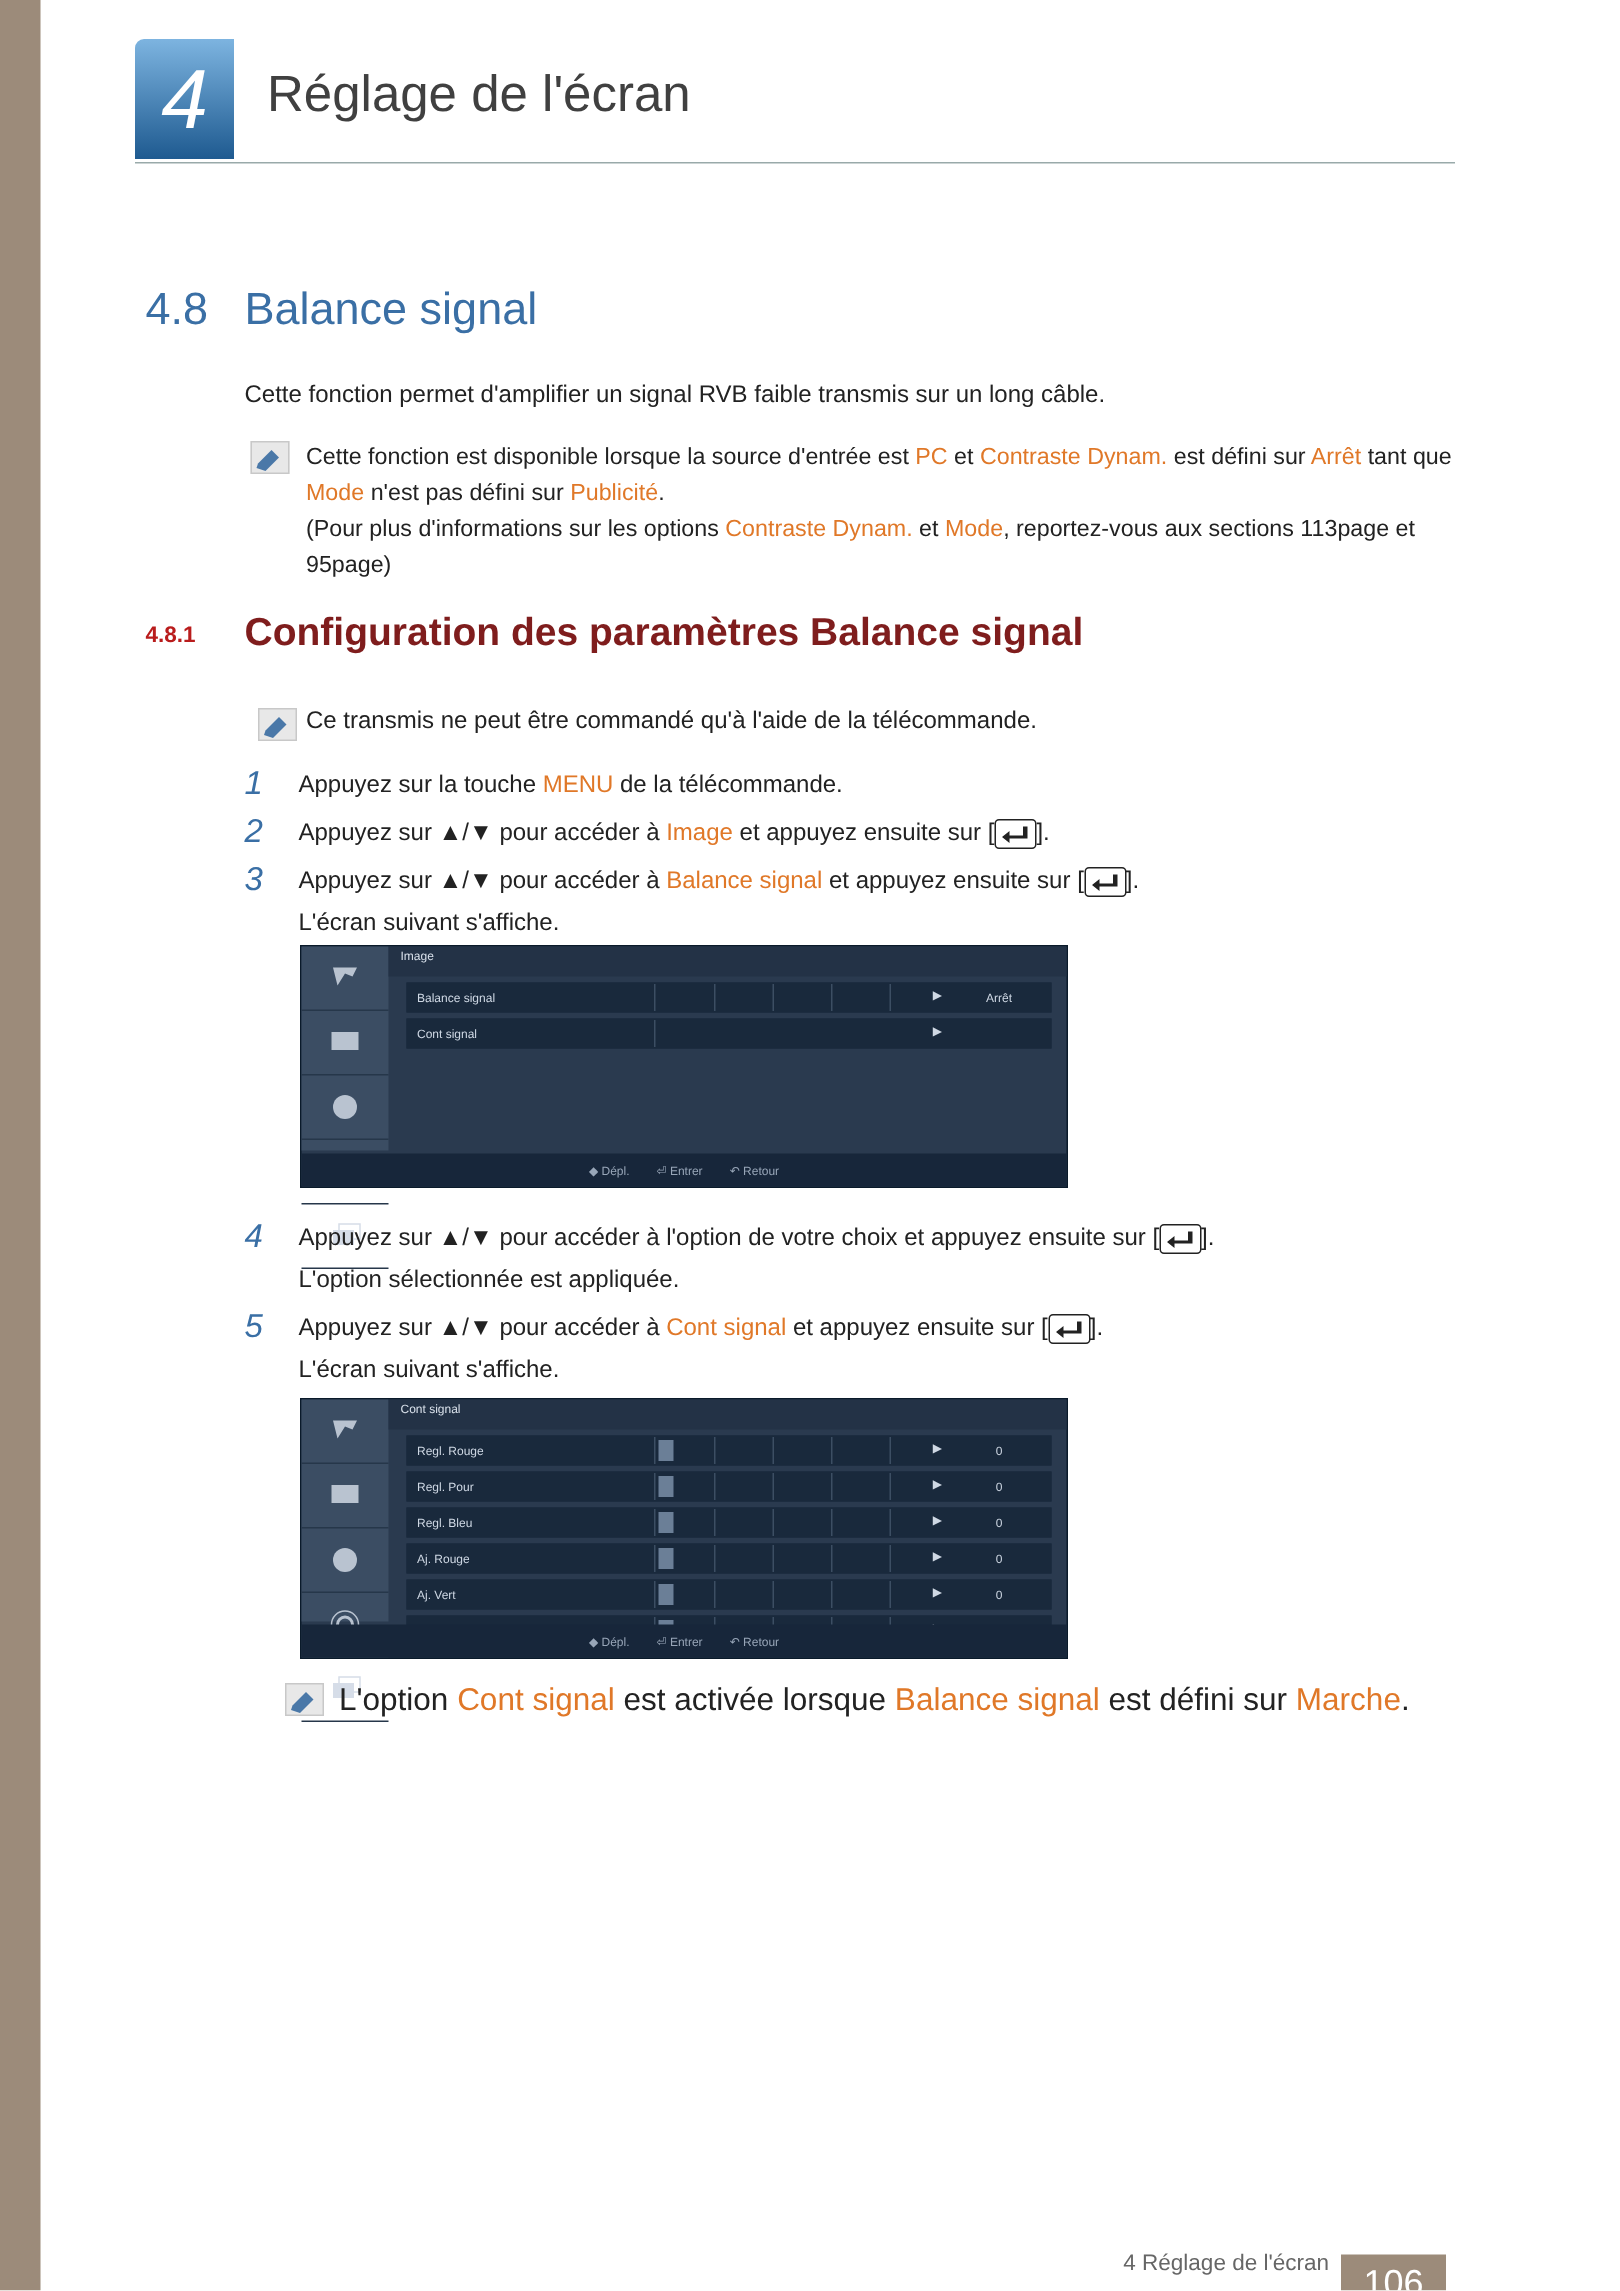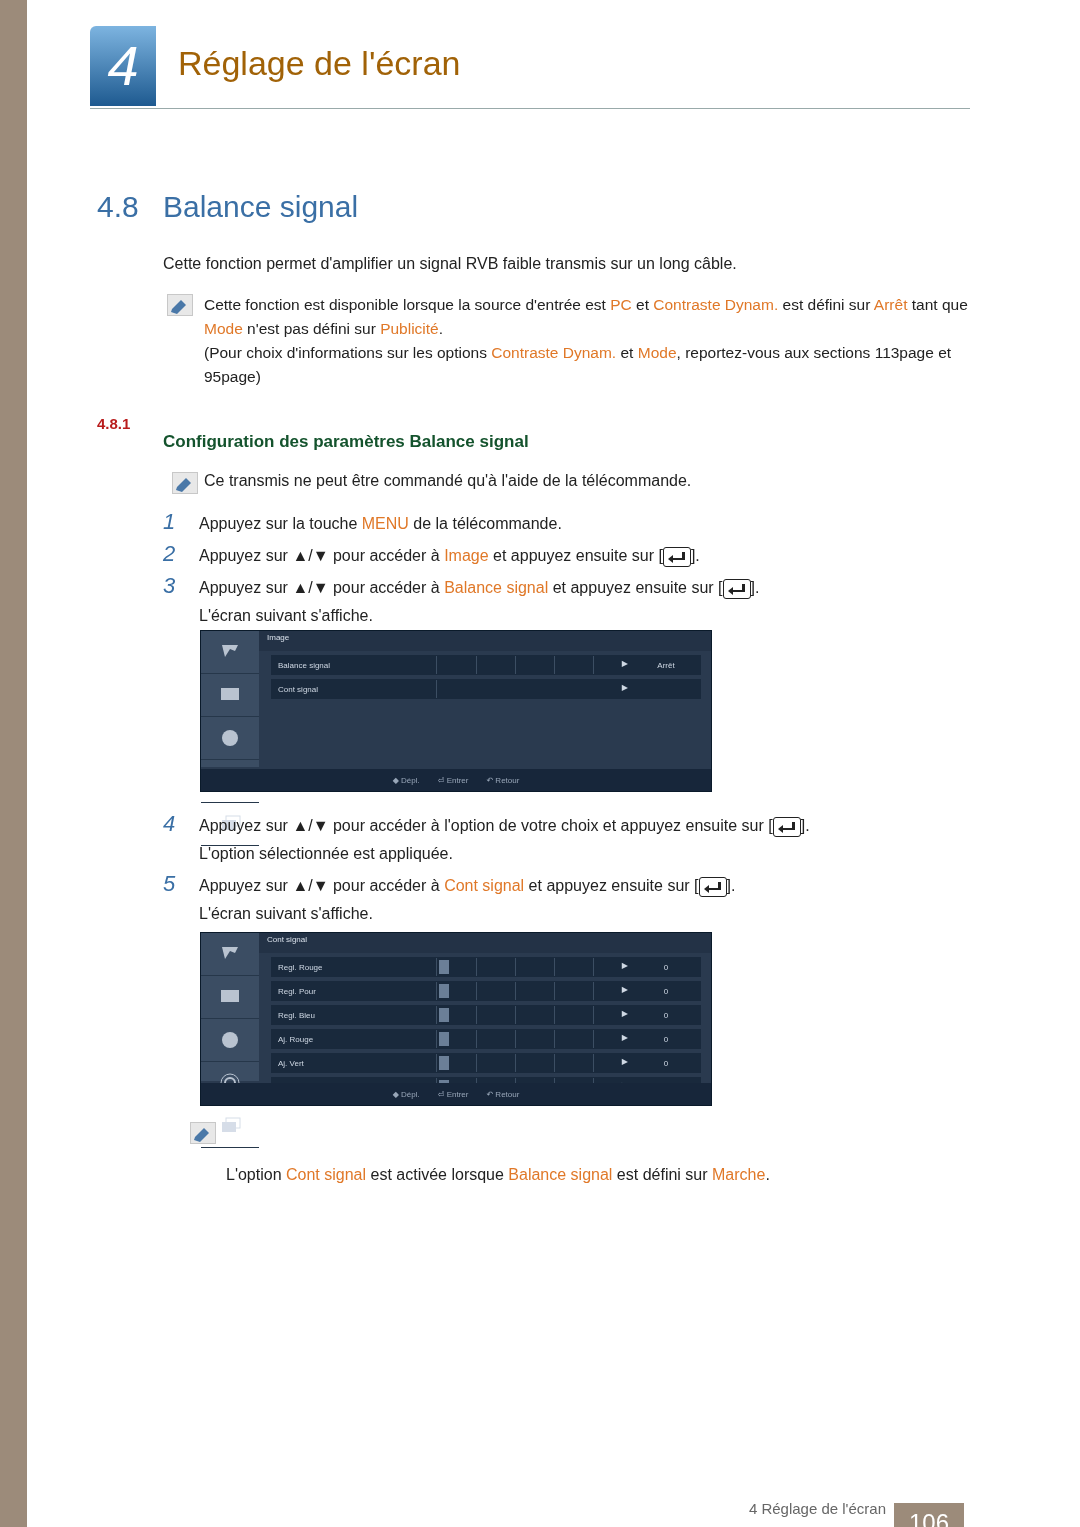--- a/index.html
+++ b/index.html
@@ -5,35 +5,35 @@
   html,body{margin:0;padding:0;background:#fff;}
   body{width:1080px;height:1527px;position:relative;
        font-family:Arial,Helvetica,sans-serif;color:#222;}
   .sidebar{position:absolute;left:0;top:0;width:27px;height:1527px;
            background:#9c8b7a;}
   .tab{position:absolute;left:90px;top:26px;width:66px;height:80px;
        background:linear-gradient(#7db4e0,#1e5a90);border-radius:6px 0 0 0;
        color:#fff;font-size:56px;font-weight:400;text-align:center;
        line-height:80px;font-style:italic;}
   .chapter-title{position:absolute;left:178px;top:44px;font-size:34px;
-                 color:#a16207;}
+                 color:#404040;}
   .rule{position:absolute;left:90px;top:108px;right:110px;height:1px;
         background:#9aa;}
   .sec-num{position:absolute;left:97px;top:190px;font-size:30px;color:#3a6fa5;}
   .sec-title{position:absolute;left:163px;top:190px;font-size:30px;
              color:#3a6fa5;font-weight:400;}
   .intro{position:absolute;left:163px;top:255px;right:110px;font-size:16px;}
   .info-icon{position:absolute;left:167px;width:24px;height:20px;
              background:#e8e8e8;border:1px solid #c8c8c8;}
   .info-icon svg{width:24px;height:20px;}
   .info-block{position:absolute;left:204px;right:110px;font-size:15.5px;
               line-height:24px;}
   .hl{color:#e07828;}
-  .subsec{position:absolute;left:163px;top:432px;font-size:17px;
-          color:#14532d;font-weight:700;}
+  .subsec{position:absolute;left:163px;top:406px;font-size:26px;
+          color:#7f1d1d;font-weight:700;}
   .subsec-num{position:absolute;left:97px;top:415px;font-size:15px;
               color:#b91c1c;font-weight:700;}
   .note-icon2{position:absolute;left:172px;top:472px;width:24px;height:20px;
               background:#e8e8e8;border:1px solid #c8c8c8;}
   .note2{position:absolute;left:204px;top:472px;right:110px;font-size:16px;}
   ol.steps{position:absolute;left:163px;right:110px;margin:0;padding:0;
            list-style:none;font-size:16px;line-height:28px;}
   ol.steps li{position:relative;padding-left:36px;margin-bottom:4px;}
   ol.steps li .n{position:absolute;left:0;top:-2px;color:#3a6fa5;
                  font-size:22px;font-style:italic;}
@@ -67,21 +67,21 @@
              background:#17263a;color:#98a6b8;font-size:8px;
              display:flex;align-items:center;justify-content:center;gap:18px;}
   .footer{position:absolute;left:0;right:16px;bottom:0;height:40px;}
   .footer .txt{position:absolute;right:178px;bottom:10px;font-size:15px;
                color:#666;}
   .footer .pg{position:absolute;right:100px;bottom:0;width:70px;height:24px;
               background:#9c8b7a;color:#fff;font-size:24px;text-align:center;
               line-height:40px;}
   .note3-icon{position:absolute;left:190px;top:1122px;width:24px;height:20px;
               background:#e8e8e8;border:1px solid #c8c8c8;}
-  .note3{position:absolute;left:226px;top:1122px;right:110px;font-size:16px;margin-top:44px;}
+  .note3{position:absolute;left:226px;top:1122px;right:110px;font-size:21px;}
 </style>
 </head>
 <body>
 
 <div class="sidebar"></div>
 
 <div class="tab">4</div>
 <div class="chapter-title">Réglage de l'écran</div>
 <div class="rule"></div>
 
@@ -90,21 +90,21 @@
 
 <div class="intro">Cette fonction permet d'amplifier un signal RVB faible transmis sur un long câble.</div>
 
 <div class="info-icon" style="top:294px;">
   <svg viewBox="0 0 24 20">
       <path d="M4 14 L13 5 L18 10 L9 19 L3 17 Z" fill="#4a78a8"></path>
     </svg>
 </div>
 <div class="info-block" style="top:293px;">
   <span>Cette fonction est disponible lorsque la source d'entrée est </span><span class="hl">PC</span><span> et </span><span class="hl">Contraste Dynam.</span><span> est défini sur </span><span class="hl">Arrêt</span><span> tant que </span><span class="hl">Mode</span><span> n'est pas défini sur </span><span class="hl">Publicité</span><span>.</span><br>
-  <span>(Pour choix d'informations sur les options </span><span class="hl">Contraste Dynam.</span><span> et </span><span class="hl">Mode</span><span>, reportez-vous aux sections 113page et 95page)</span>
+  <span>(Pour plus d'informations sur les options </span><span class="hl">Contraste Dynam.</span><span> et </span><span class="hl">Mode</span><span>, reportez-vous aux sections 113page et 95page)</span>
 </div>
 
 <div class="subsec-num">4.8.1</div>
 <div class="subsec">Configuration des paramètres Balance signal</div>
 
 <div class="note-icon2">
   <svg viewBox="0 0 24 20">
       <path d="M4 14 L13 5 L18 10 L9 19 L3 17 Z" fill="#4a78a8"></path>
     </svg>
 </div>

